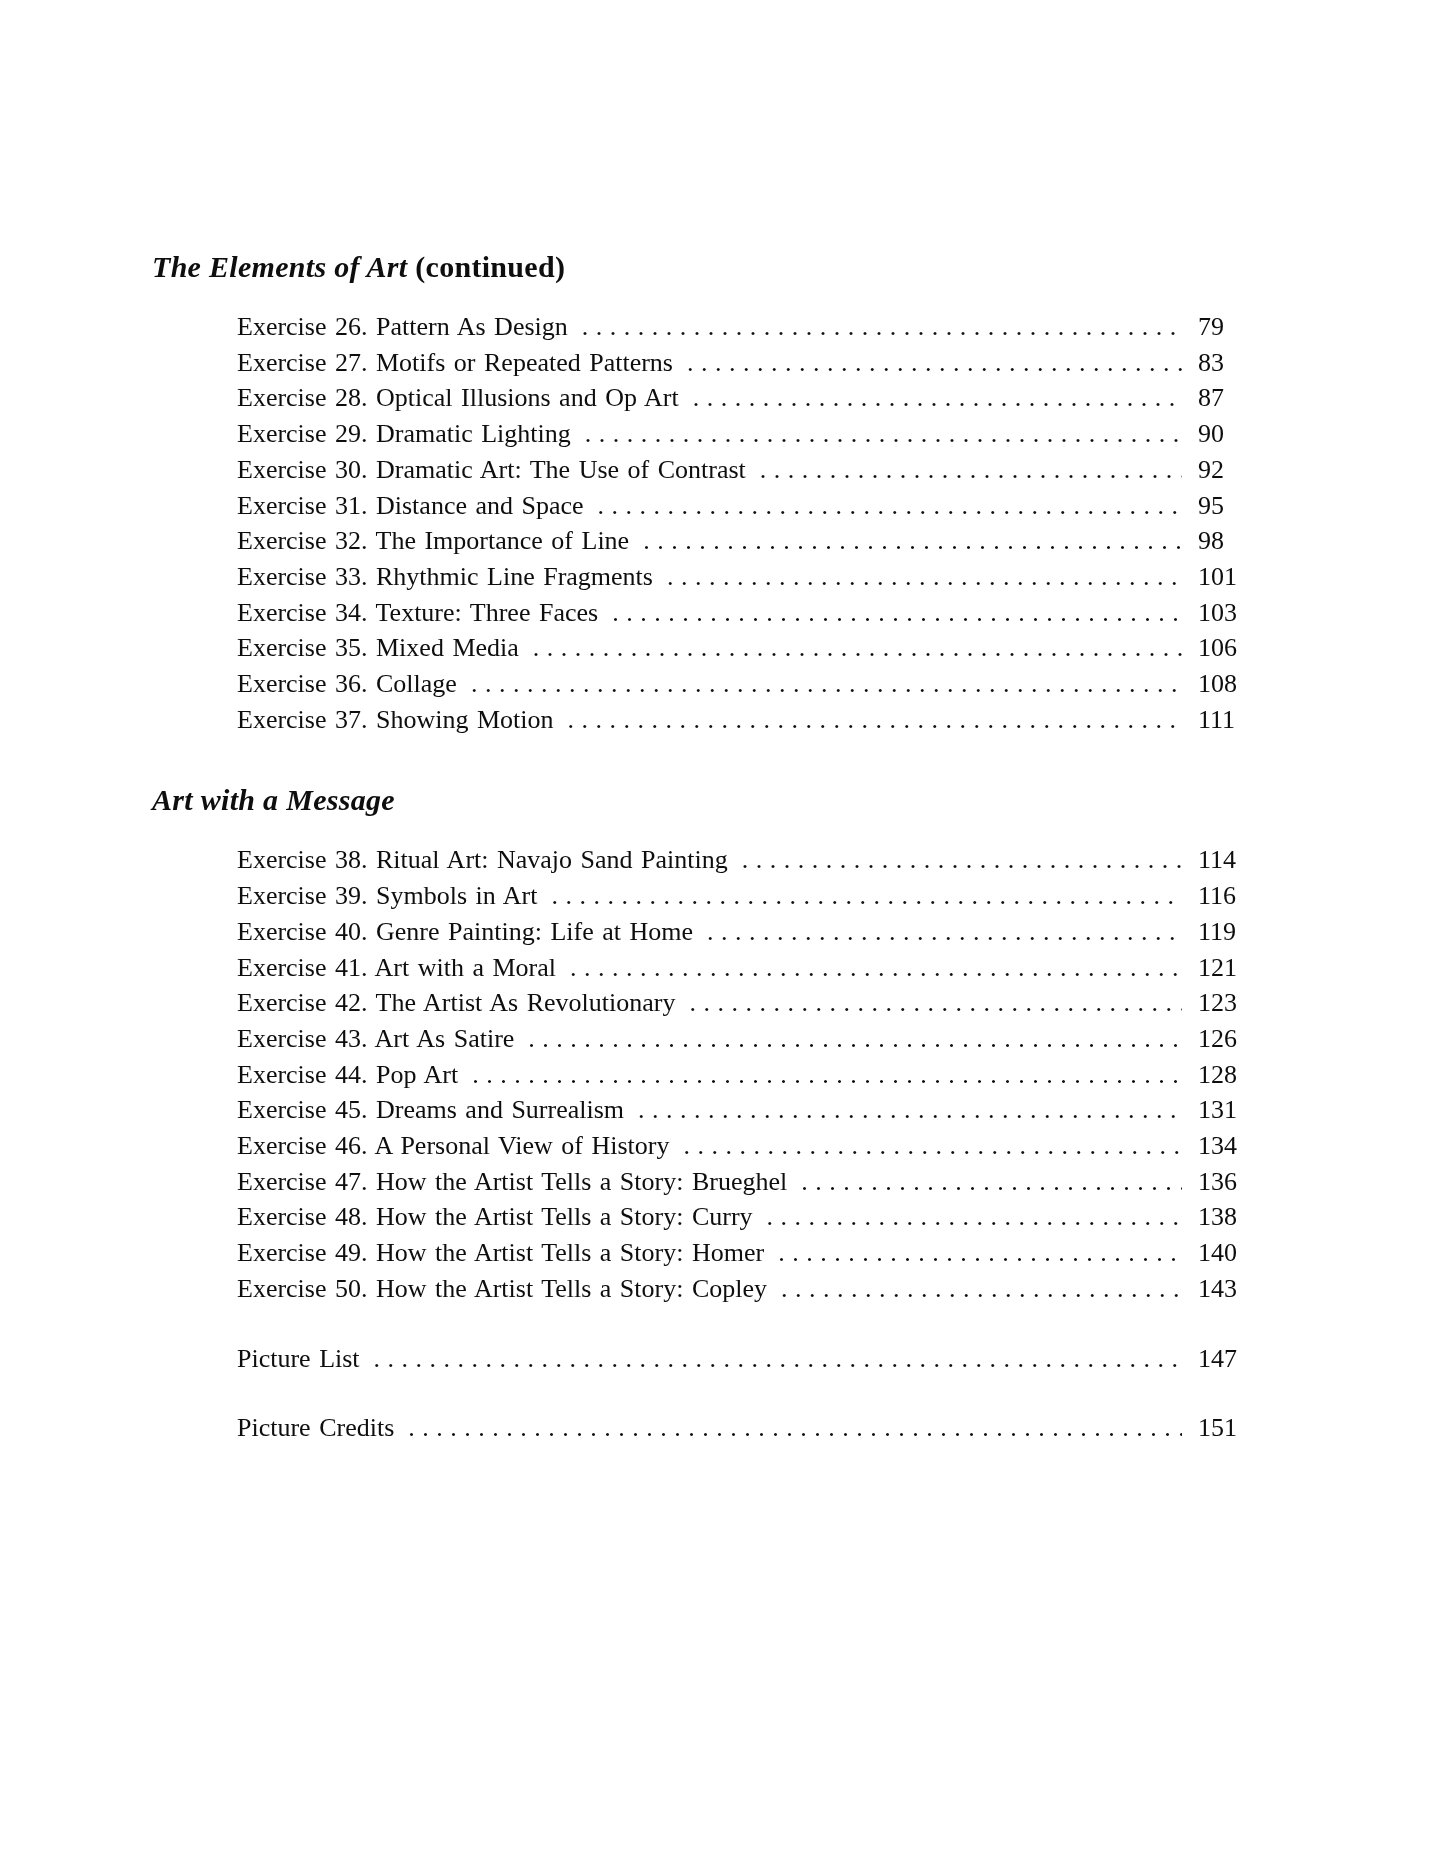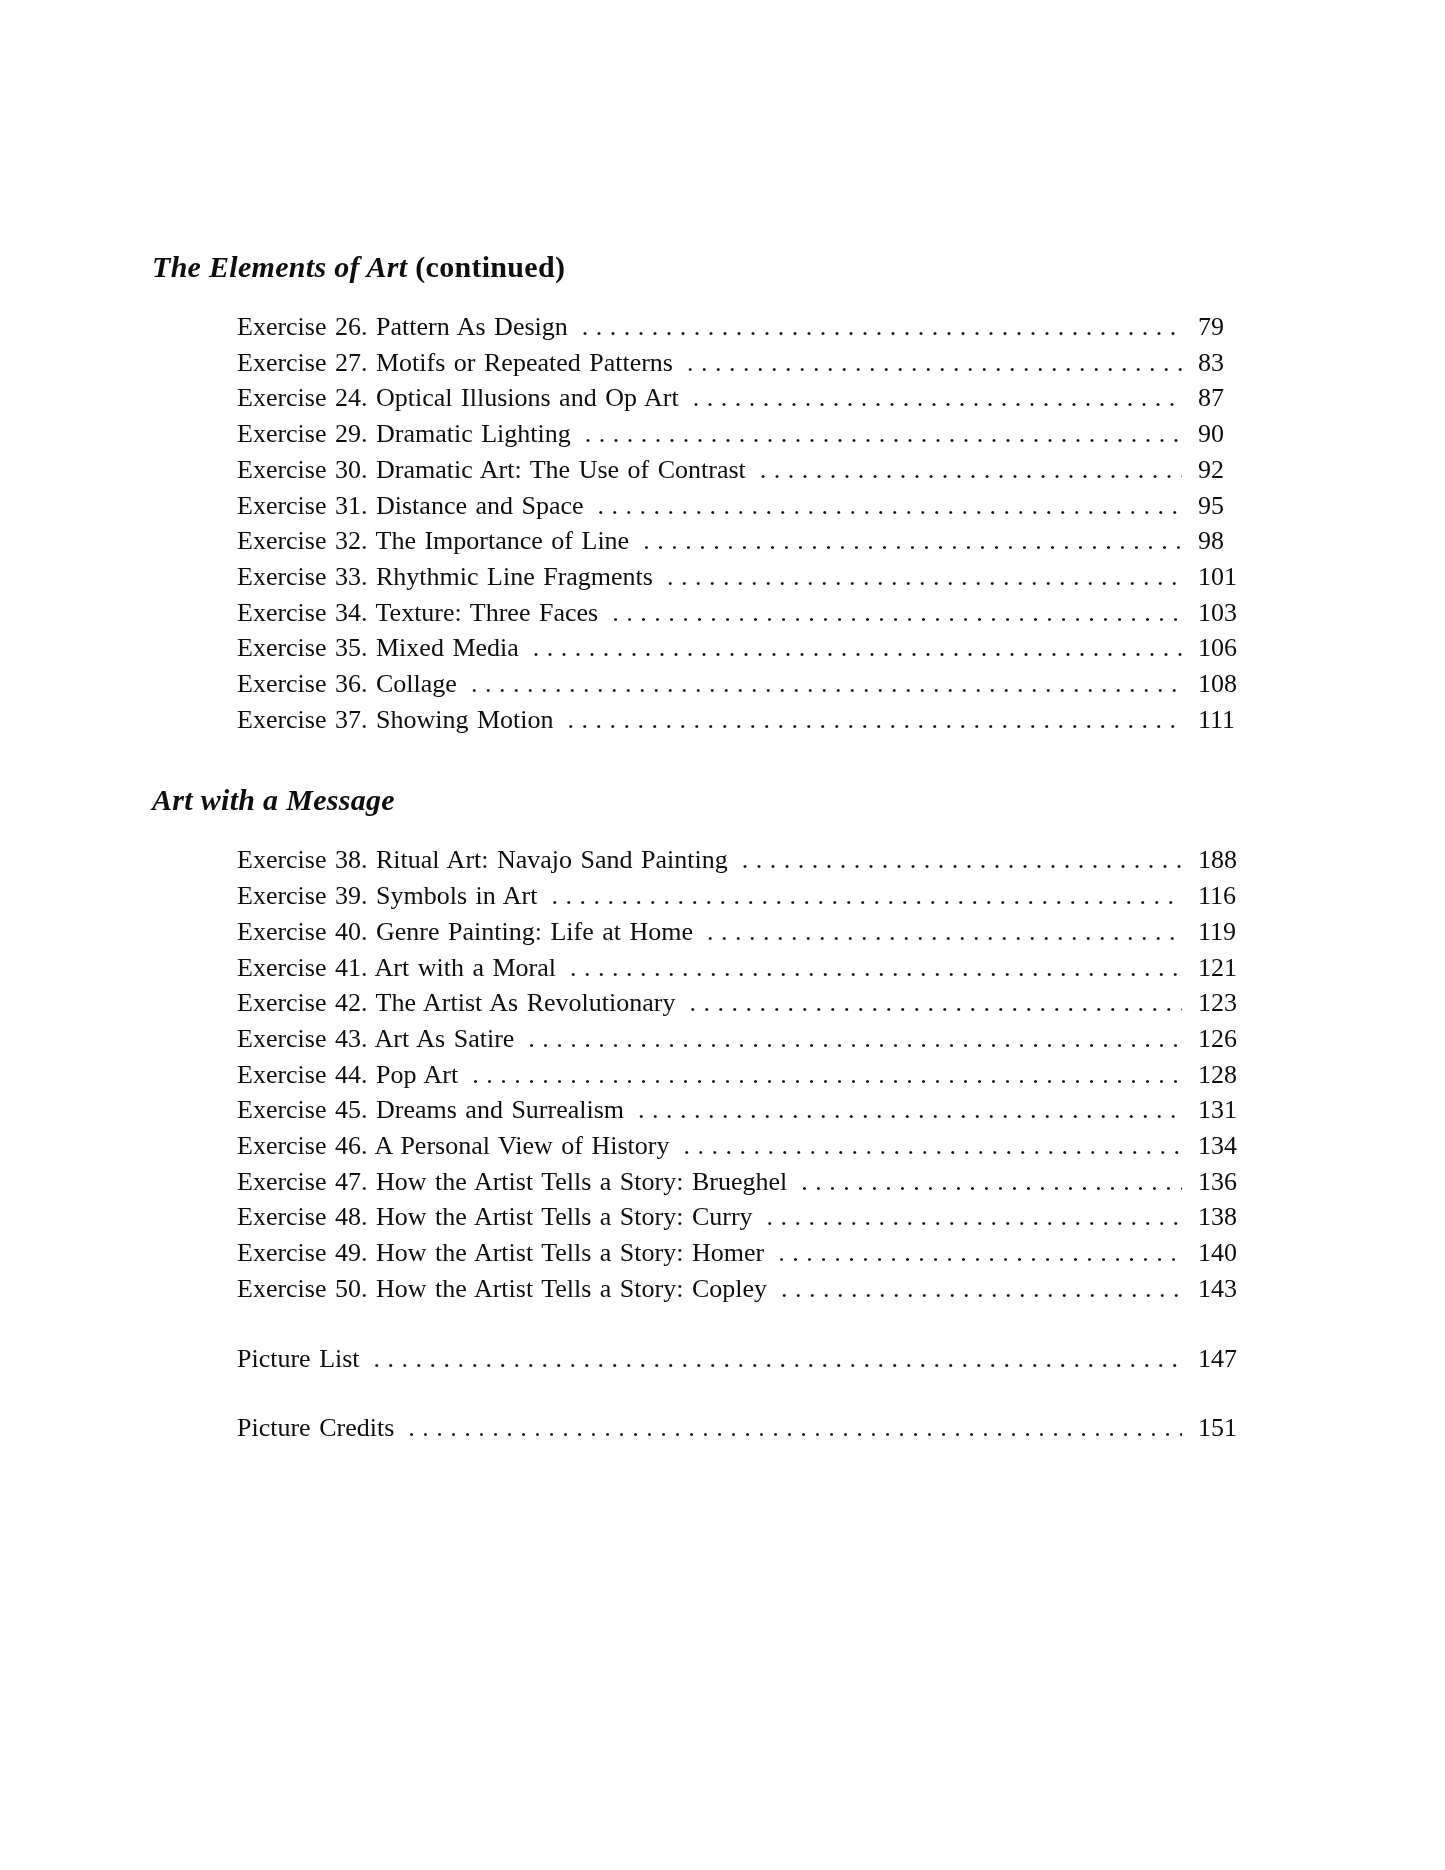--- a/index.html
+++ b/index.html
@@ -83,21 +83,21 @@
             <span class="label">Exercise 26. Pattern As Design</span>
             <span class="leader"></span>
             <span class="pagenum">79</span>
           </div>
           <div class="toc-row">
             <span class="label">Exercise 27. Motifs or Repeated Patterns</span>
             <span class="leader"></span>
             <span class="pagenum">83</span>
           </div>
           <div class="toc-row">
-            <span class="label">Exercise 24. Optical Illusions and Op Art</span>
+            <span class="label">Exercise 28. Optical Illusions and Op Art</span>
             <span class="leader"></span>
             <span class="pagenum">87</span>
           </div>
           <div class="toc-row">
             <span class="label">Exercise 29. Dramatic Lighting</span>
             <span class="leader"></span>
             <span class="pagenum">90</span>
           </div>
           <div class="toc-row">
             <span class="label">Exercise 30. Dramatic Art: The Use of Contrast</span>
@@ -140,21 +140,21 @@
             <span class="pagenum">111</span>
           </div>
         </div>
       </section>
       <section class="toc-section section-2">
         <h2 class="section-heading"><span class="t-italic">Art with a Message</span><span class="t-suffix"></span></h2>
         <div class="rows">
           <div class="toc-row">
             <span class="label">Exercise 38. Ritual Art: Navajo Sand Painting</span>
             <span class="leader"></span>
-            <span class="pagenum">188</span>
+            <span class="pagenum">114</span>
           </div>
           <div class="toc-row">
             <span class="label">Exercise 39. Symbols in Art</span>
             <span class="leader"></span>
             <span class="pagenum">116</span>
           </div>
           <div class="toc-row">
             <span class="label">Exercise 40. Genre Painting: Life at Home</span>
             <span class="leader"></span>
             <span class="pagenum">119</span>

